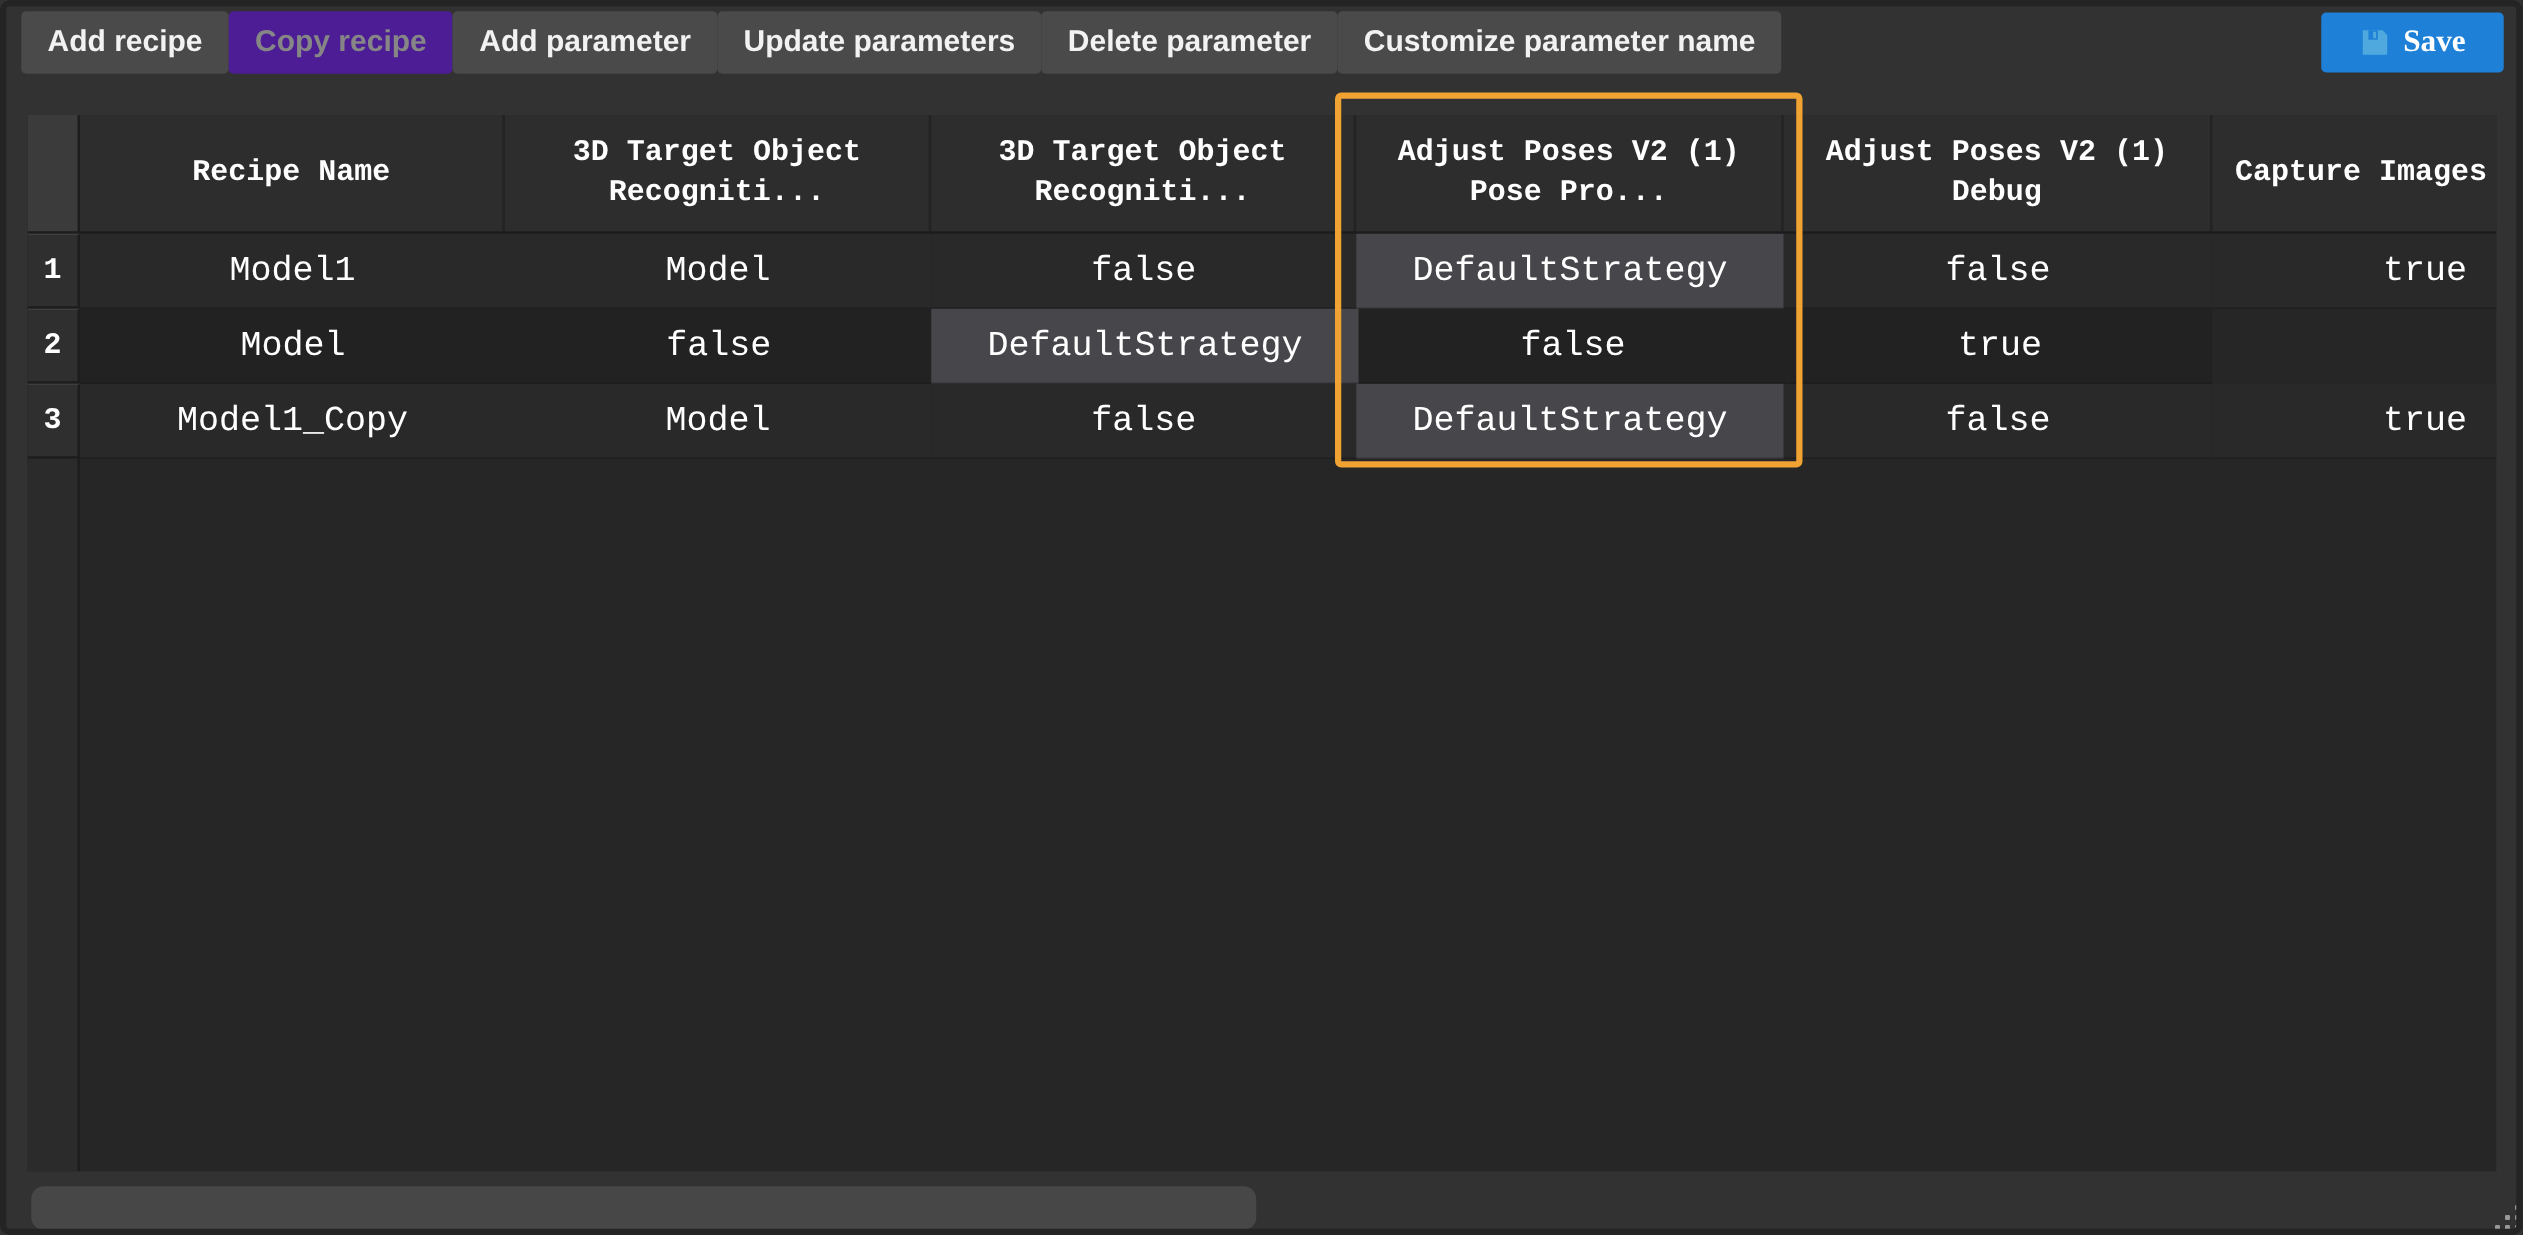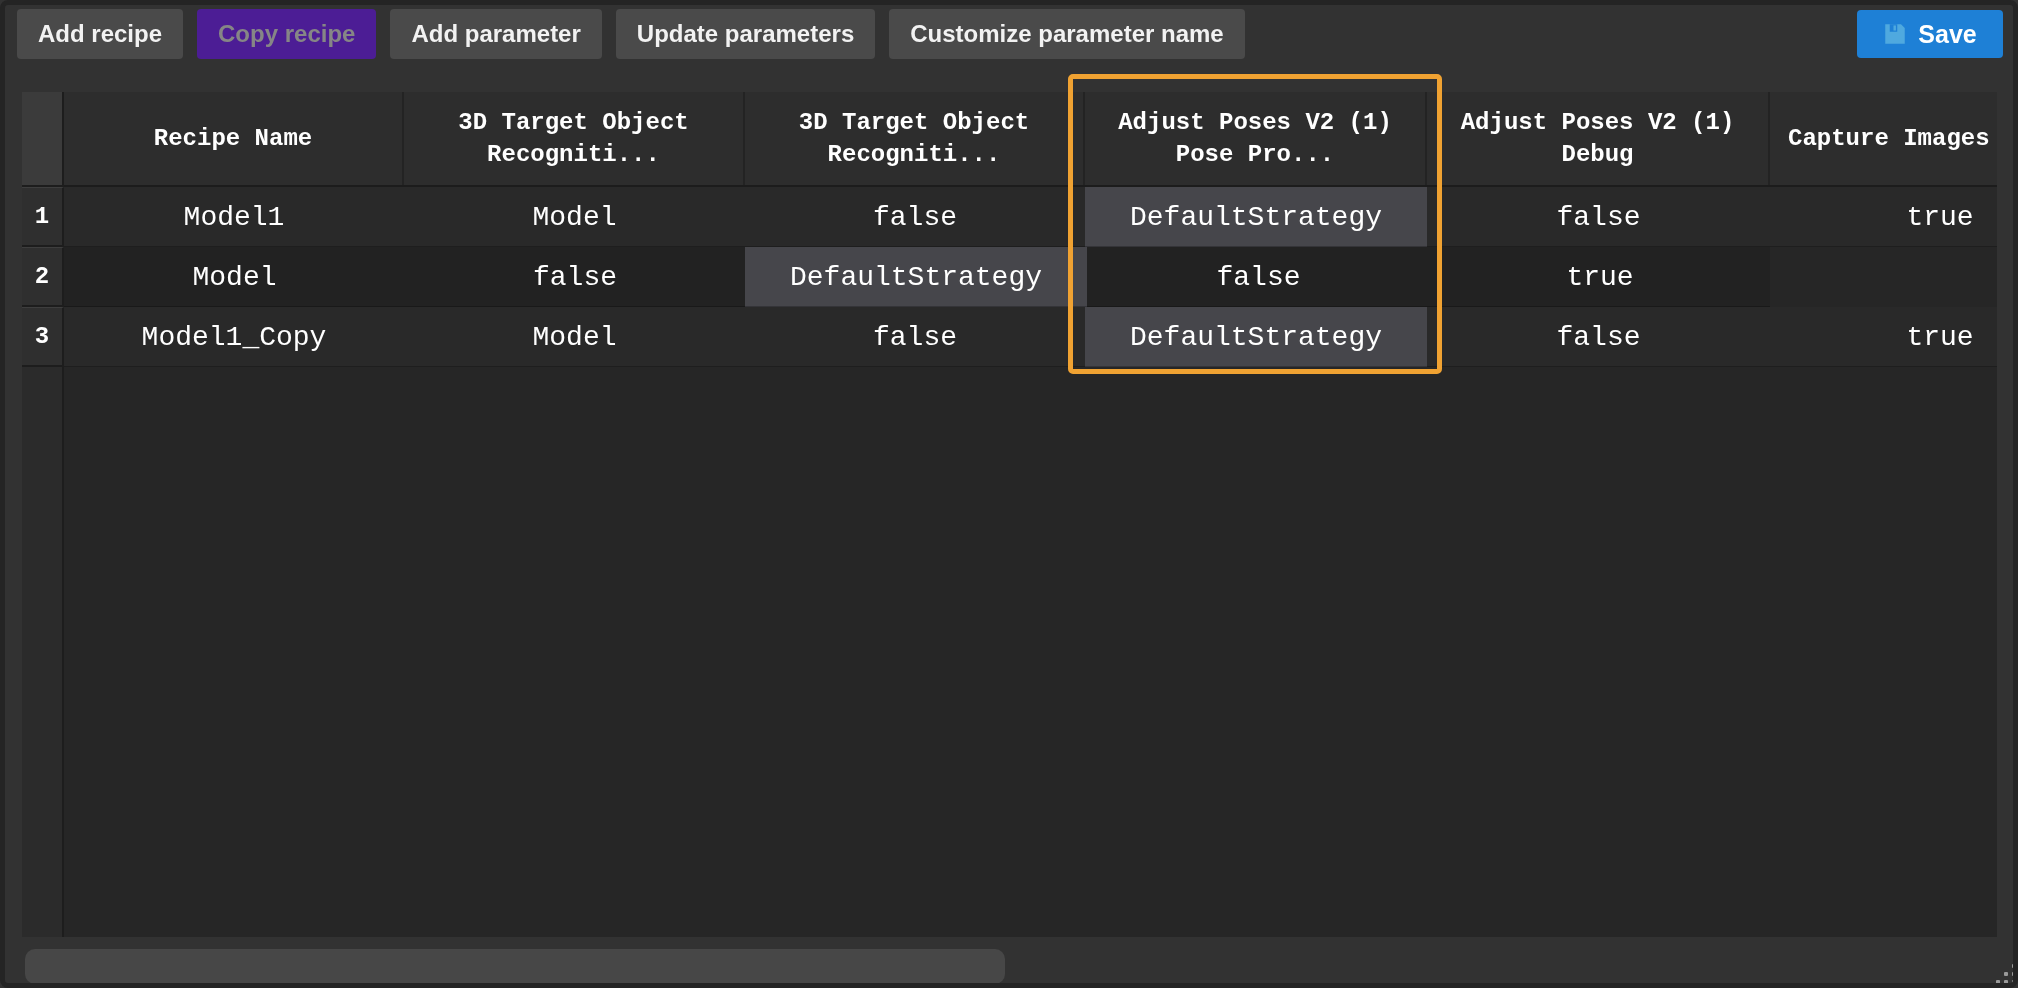--- a/index.html
+++ b/index.html
@@ -6,31 +6,31 @@
   body{
     width:2018px;height:988px;position:relative;overflow:hidden;
     background:#323232;
     font-family:"Liberation Sans", sans-serif;
     -webkit-font-smoothing:antialiased;
   }
   
   .frame{position:absolute;inset:0;border:5px solid #242424;border-radius:8px;pointer-events:none;z-index:60;box-sizing:border-box;}
 
   
-  .toolbar{position:absolute;left:17px;top:9px;display:flex;gap:14px;z-index:5;}
+  .toolbar{position:absolute;left:17px;top:9px;display:flex;z-index:5;}
   .tb-btn{
     height:50px;padding:0 21px;background:#4a4a4a;border:none;border-radius:4px;
     color:#f2f2f2;font-size:24px;font-weight:700;font-family:inherit;cursor:pointer;
     display:flex;align-items:center;white-space:nowrap;
   }
   .tb-btn.disabled{color:#868686;background:#4c1d95;}
   .save-btn{
     position:absolute;right:15px;top:10px;width:146px;height:48px;z-index:5;
     background:var(--save-blue,#1E80D6);border:none;border-radius:4px;cursor:pointer;
-    color:#ffffff;font-size:25px;font-weight:700;font-family:Liberation Sans, sans-serif;
+    color:#ffffff;font-size:25px;font-weight:700;font-family:Liberation Serif, serif;
     display:flex;align-items:center;justify-content:center;gap:11px;
   }
   .floppy{display:flex;align-items:center;}
 
   
   .table{position:absolute;left:22px;top:92px;width:1975px;height:845px;background:#262626;overflow:hidden;z-index:2;font-family:Liberation Mono, monospace;}
   .corner{
     position:absolute;left:0;top:0;width:42px;height:95px;background:#3b3b3b;
     border-right:2px solid #1d1d1d;border-bottom:2px solid #1d1d1d;box-sizing:border-box;cursor:pointer;
   }
@@ -72,20 +72,21 @@
   .d4{left:4px;top:20px}.d5{left:12px;top:20px}.d6{left:20px;top:20px}
 </style>
 </head>
 <body>
 
 <div class="toolbar">
   <button class="tb-btn">Add recipe</button>
   <button class="tb-btn disabled">Copy recipe</button>
   <button class="tb-btn">Add parameter</button>
   <button class="tb-btn">Update parameters</button>
+  <button class="tb-btn">Delete parameter</button>
   <button class="tb-btn">Customize parameter name</button>
 </div>
 
 <button class="save-btn">
   <span class="floppy">
     <svg width="24" height="24" viewBox="0 0 16 16">
       <path d="M1.5 1.5 h10.5 l2.5 2.5 v10.5 h-13 z" fill="var(--save-icon-blue,#4FA9DF)"></path>
       <rect x="4.5" y="1.5" width="5" height="5" fill="var(--save-blue,#1E80D6)"></rect>
       <rect x="7" y="2.3" width="1.6" height="3.4" fill="var(--save-icon-blue,#4FA9DF)"></rect>
     </svg>

